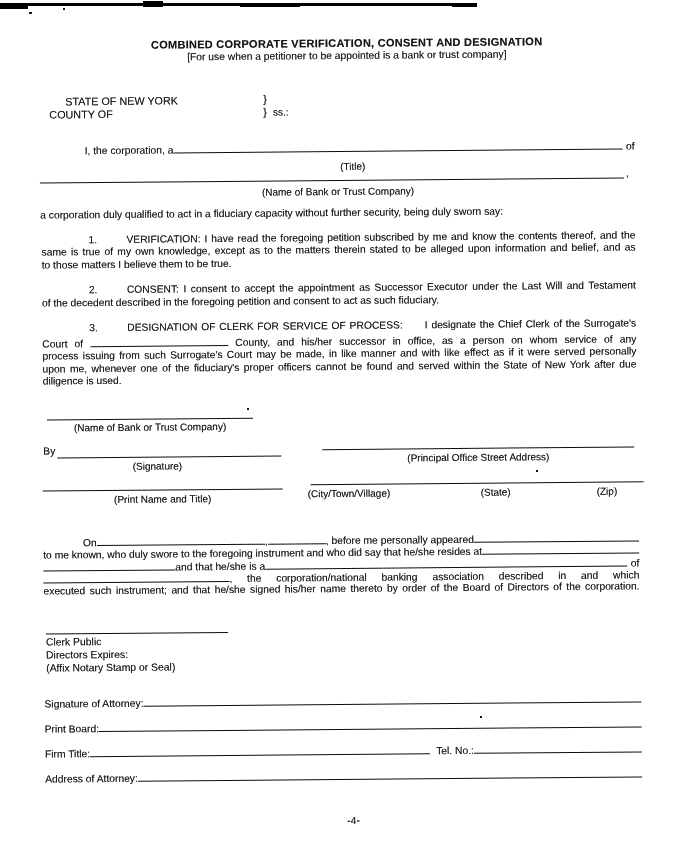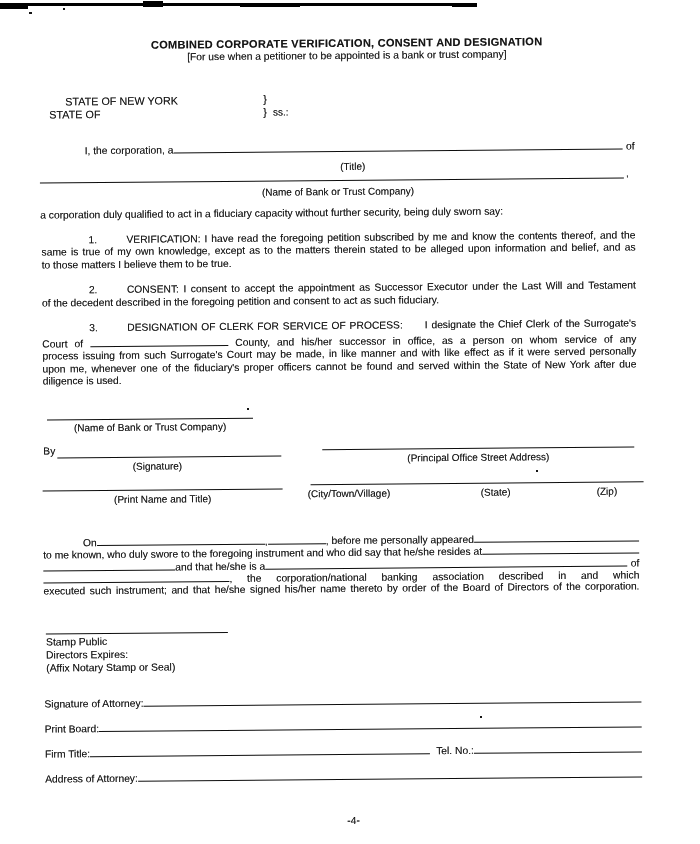--- a/index.html
+++ b/index.html
@@ -48,21 +48,21 @@
   <div class="dot" style="left:536px;top:470px;width:2px;height:2px"></div>
   <div class="dot" style="left:480px;top:716px;width:2px;height:2px"></div>
 </div>
 
 <div class="sheet">
 
   <div class="abs ctr ttl" style="left:0;top:37px;width:700px">COMBINED CORPORATE VERIFICATION, CONSENT AND DESIGNATION</div>
   <div class="abs ctr sub" style="left:0;top:50px;width:700px">[For use when a petitioner to be appointed is a bank or trust company]</div>
 
   <div class="abs venue" style="left:68px;top:93px">STATE OF NEW YORK</div>
-  <div class="abs venue" style="left:52px;top:106px">STATE OF</div>
+  <div class="abs venue" style="left:52px;top:106px">COUNTY OF</div>
   <div class="abs venue" style="left:266px;top:92px">}</div>
   <div class="abs venue" style="left:266px;top:105px"><span>}</span>&nbsp;&nbsp;<span class="small">ss.:</span></div>
 
   <div class="abs row" style="left:43px;top:143px;width:594px">
     <span class="sp" style="width:44px"></span>
     <span class="lbl">I, the corporation, a</span>
     <span class="b grow"></span>
     <span class="lbl" style="margin-left:3px">of</span>
   </div>
   <div class="abs ctr small" style="left:300px;top:161px;width:110px">(Title)</div>
@@ -134,21 +134,21 @@
       <span class="lbl" style="margin-left:3px">of</span>
     </div>
     <div class="arow">
       <span class="b" style="width:186px"></span>
       <span class="jtail">, the corporation/national banking association described in and which</span>
     </div>
     <div class="arow jl" style="display:block">executed such instrument; and that he/she signed his/her name thereto by order of the Board of Directors of the corporation.</div>
   </div>
 
   <div class="hline" style="left:44px;top:631px;width:182px"></div>
-  <div class="abs notary" style="left:44px;top:634px">Stamp Public</div>
+  <div class="abs notary" style="left:44px;top:634px">Clerk Public</div>
   <div class="abs notary" style="left:44px;top:647px">Directors Expires:</div>
   <div class="abs notary" style="left:44px;top:660px">(Affix Notary Stamp or Seal)</div>
 
   <div class="fieldrow row" style="top:696px">
     <span class="lbl">Signature of Attorney:</span>
     <span class="b grow"></span>
   </div>
   <div class="fieldrow row" style="top:721px">
     <span class="lbl">Print Board:</span>
     <span class="b grow"></span>

